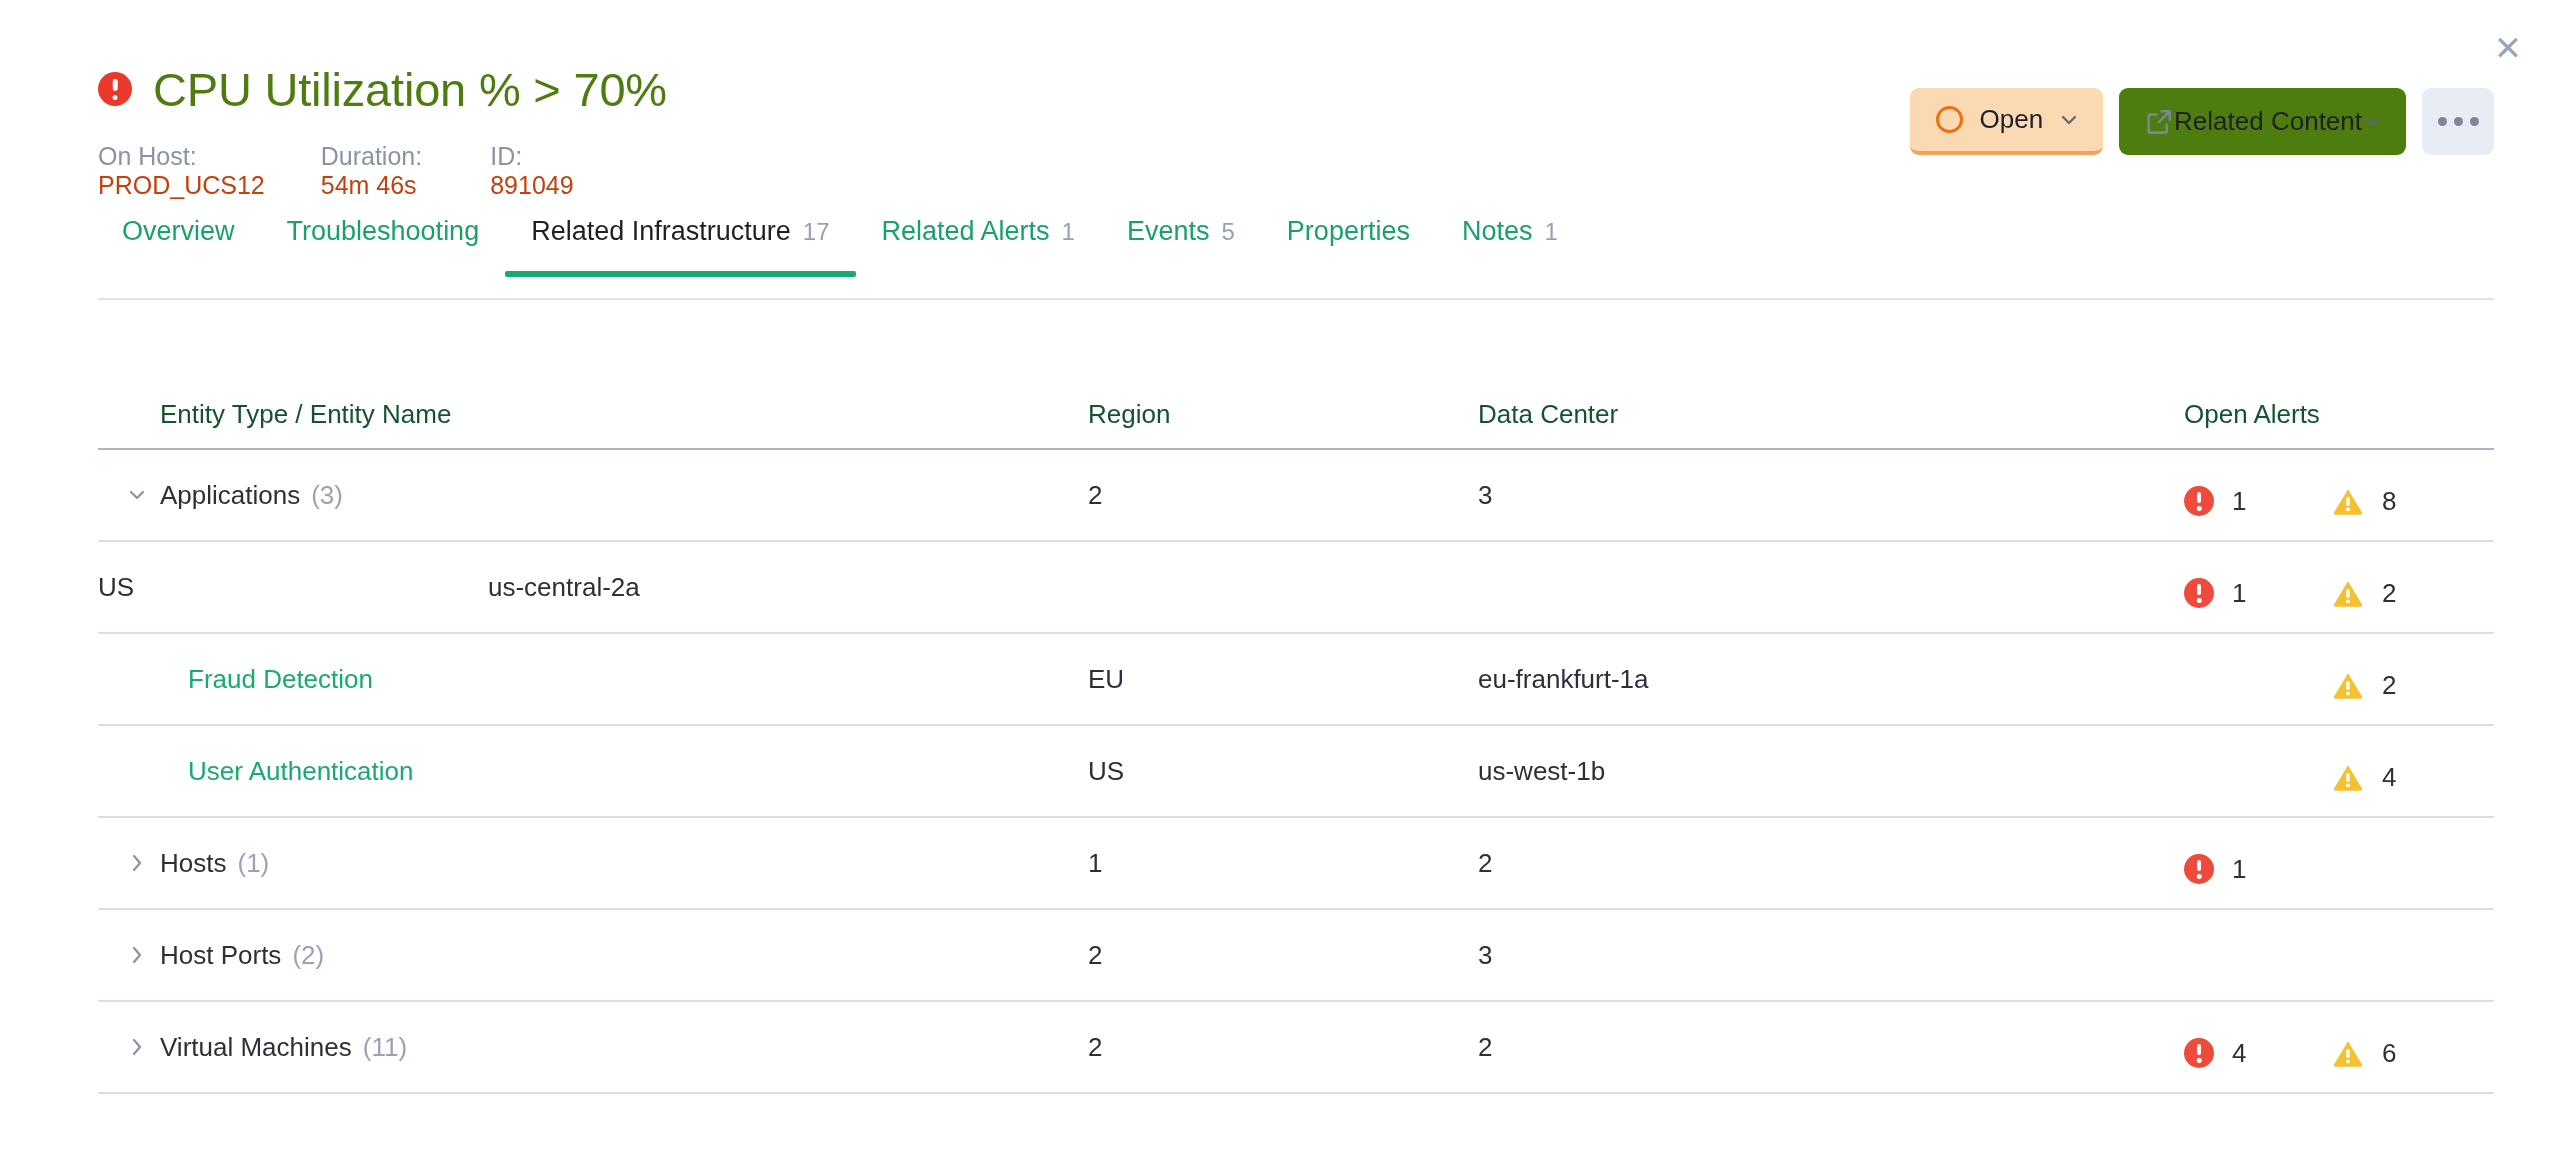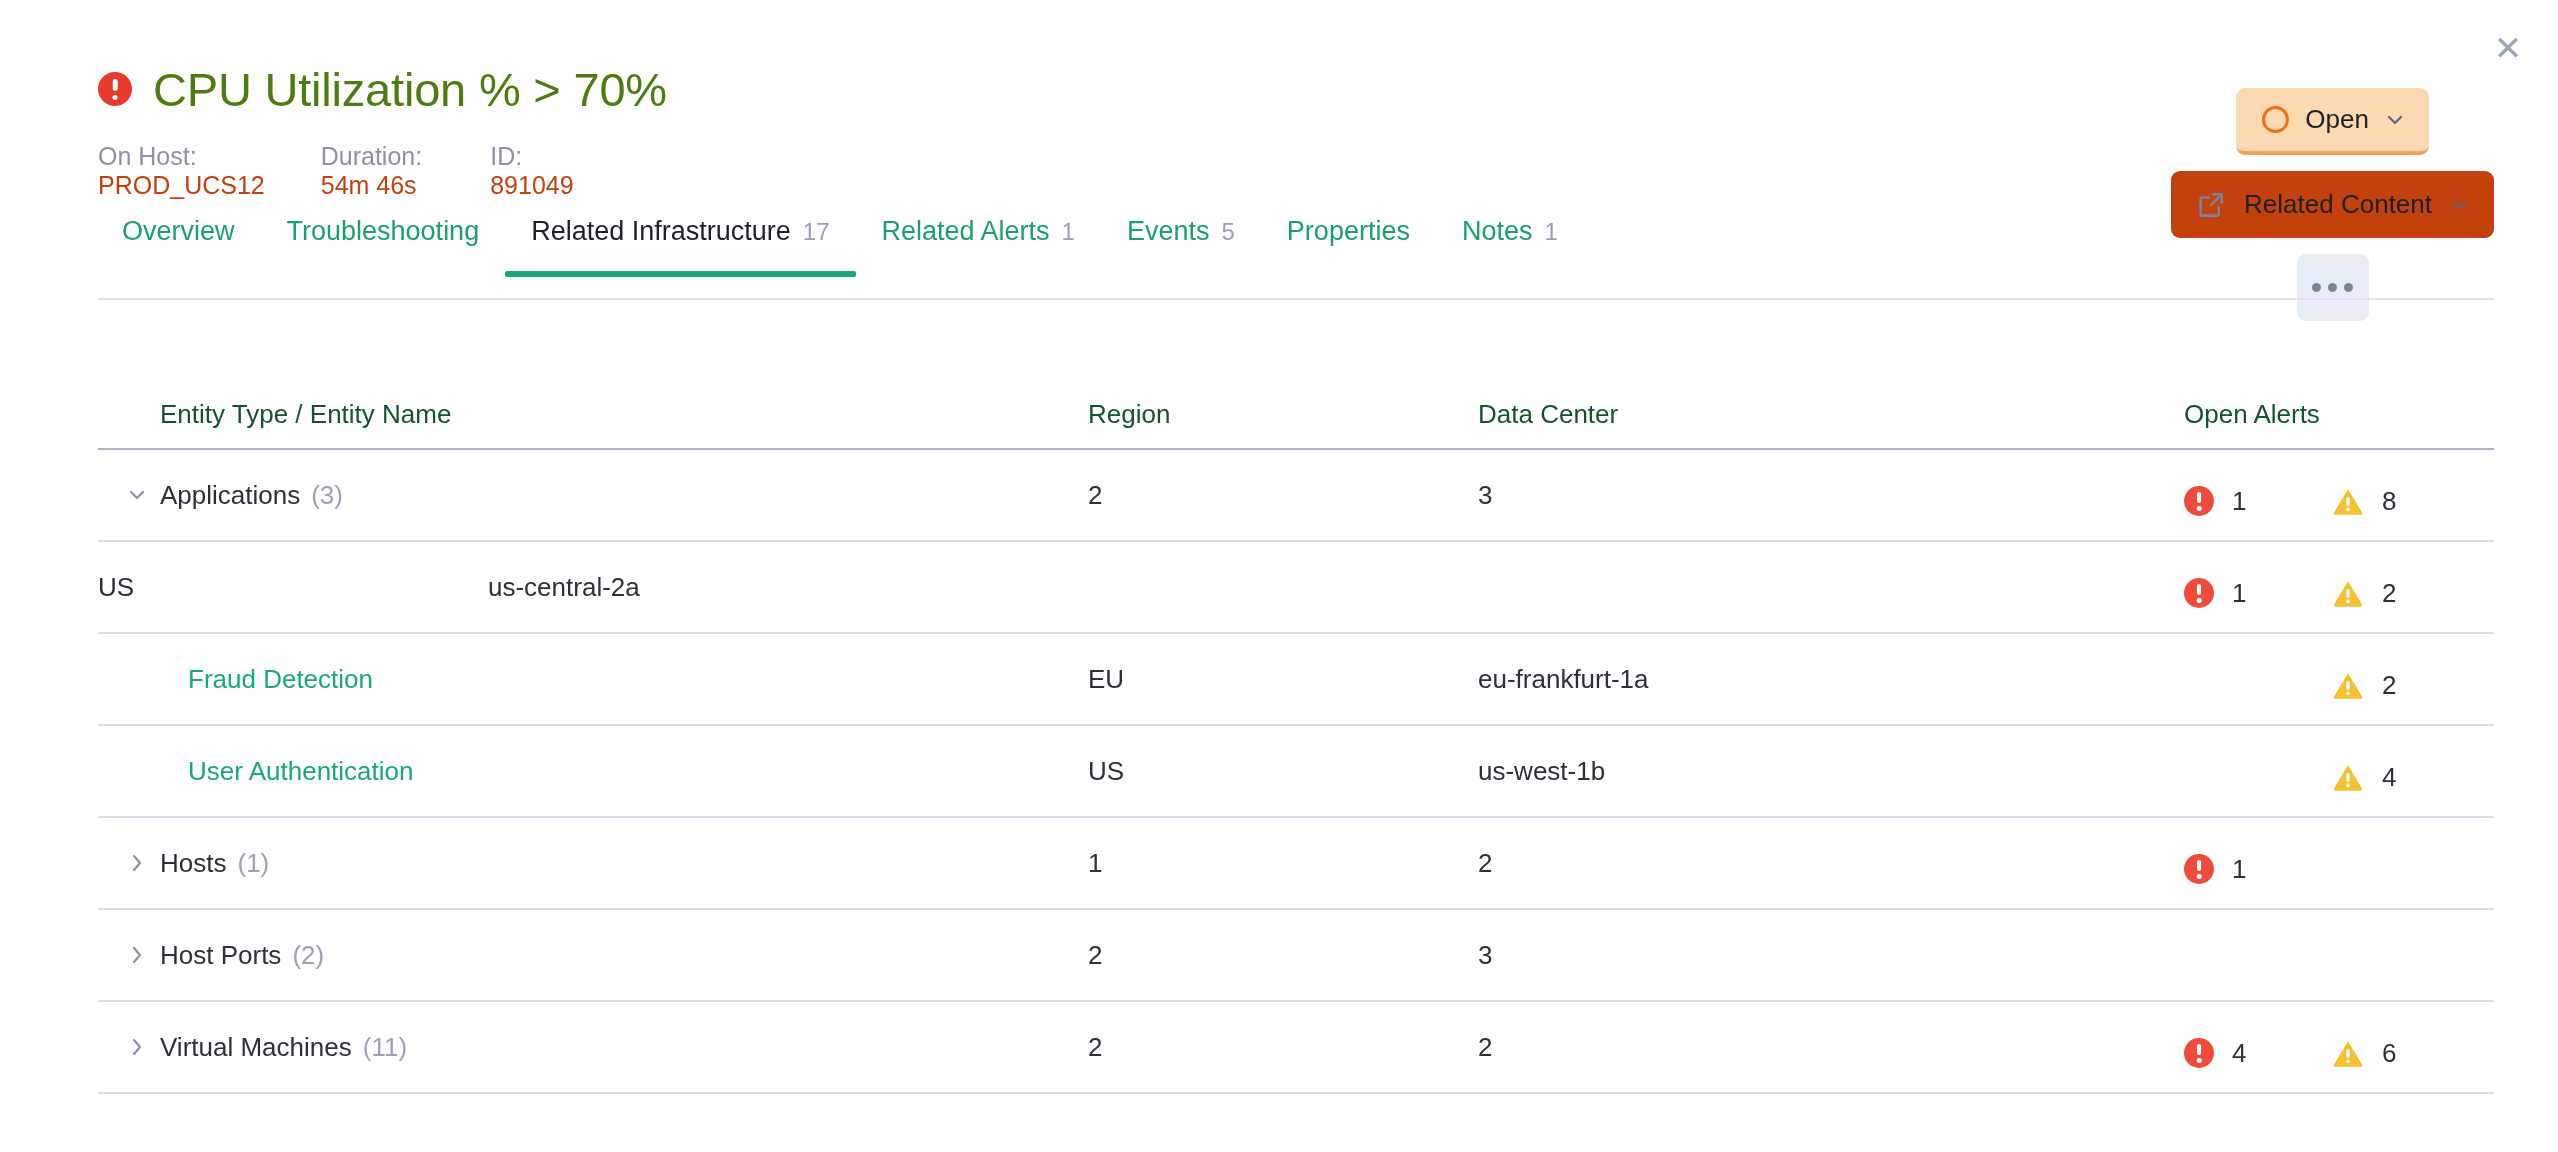--- a/index.html
+++ b/index.html
@@ -104,21 +104,20 @@
   .meta-value { color: #c2410c; }
 
   
   .actions {
     position: absolute;
     top: 88px;
     right: 64px;
     display: flex;
     align-items: center;
     gap: 16px;
-    flex-direction: column;
   }
 
   .btn {
     height: 67px;
     display: flex;
     align-items: center;
     border-radius: 9px;
     cursor: pointer;
     font-size: 26px;
     white-space: nowrap;
@@ -134,23 +133,22 @@
   }
   .ring-icon {
     width: 27px;
     height: 27px;
     border: 3.4px solid #ec7211;
     border-radius: 50%;
     flex: 0 0 27px;
   }
 
   .btn-related {
-    background: #c2410c;
+    background: #4d7c0f;
     padding: 0 24px 0 26px;
-    gap: 18px;
     color: #1d2127;
   }
 
   .ext-icon { width: 29px; height: 29px; flex: 0 0 29px; display:block; }
 
   .chev {
     width: 20px;
     height: 20px;
     flex: 0 0 20px;
     display: block;

